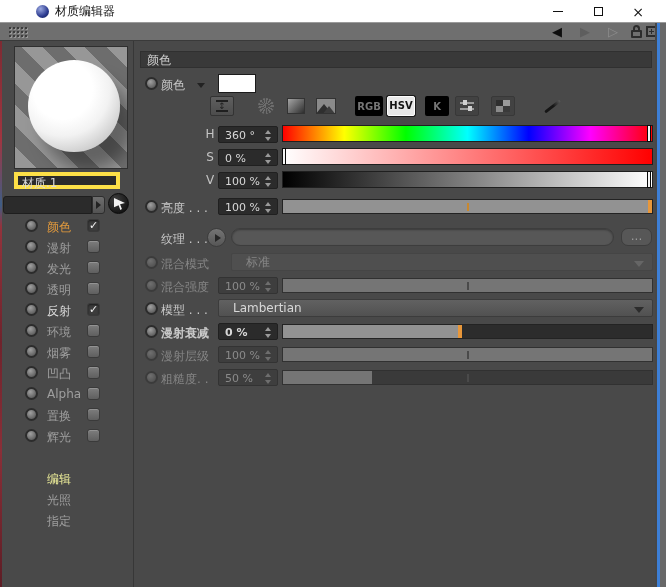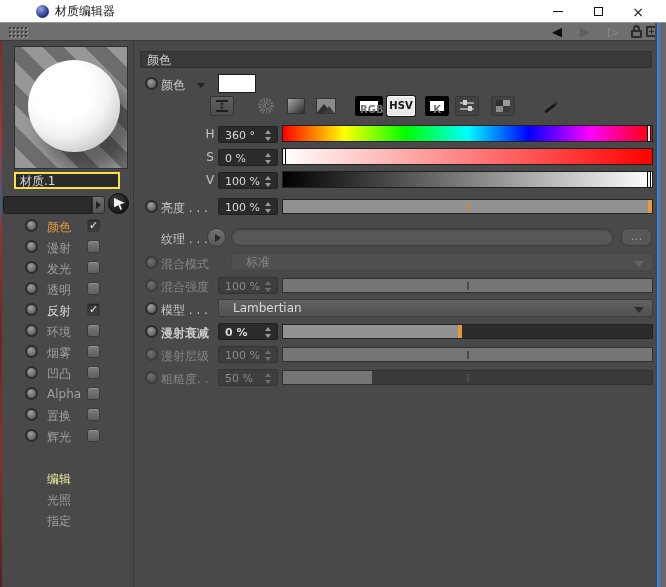--- a/index.html
+++ b/index.html
@@ -46,21 +46,21 @@
   #body { position:absolute; left:0; top:41px; width:666px; height:546px; background:#494949; }
   #left-panel { position:absolute; left:0; top:0; width:134px; height:546px; border-right:1px solid #373737; }
   #right-panel { position:absolute; left:135px; top:0; width:520px; height:546px; }
   
   #preview { position:absolute; left:14px; top:5px; width:114px; height:123px; border:1px solid #2f2f2f;
     background:repeating-linear-gradient(45deg,#979797 0 15px,#6d6d6d 15px 30px); overflow:hidden; }
   #sphere { position:absolute; left:13px; top:13px; width:92px; height:92px; border-radius:50%;
     background:radial-gradient(circle at 38% 32%, #ffffff 0 35%, #f2f2f2 55%, #c9c9c9 80%, #a8a8a8 100%);
     box-shadow:14px 18px 16px rgba(0,0,0,.35); }
   #name-field { position:absolute; left:14px; top:131px; width:106px; height:17px; background:#2b2b2b;
-    border:2px solid #fde047; color:#dadada; font-size:12px; padding:1px 4px; line-height:13px; }
+    border:4px solid #fde047; color:#dadada; font-size:12px; padding:1px 4px; line-height:13px; }
   #preset-combo { position:absolute; left:3px; top:155px; width:89px; height:18px; background:#2b2b2b;
     border:1px solid #1e1e1e; border-radius:3px 0 0 3px; }
   #preset-arrow-btn { position:absolute; left:92px; top:155px; width:13px; height:18px;
     background:linear-gradient(#6e6e6e,#535353); border:1px solid #2e2e2e; border-radius:0 3px 3px 0;
     display:flex; align-items:center; justify-content:center; }
   #preset-arrow-btn .tri-r { width:0; height:0; border-left:5px solid #222; border-top:4px solid transparent; border-bottom:4px solid transparent; }
   #pick-btn { position:absolute; left:108px; top:152px; width:21px; height:21px; border-radius:50%;
     background:radial-gradient(circle at 35% 30%, #3f3f3f, #151515 75%); border:1px solid #0b0b0b; }
   #pick-btn .cursor { position:absolute; left:5px; top:4px; width:11px; height:12px; background:#f2f2f2;
     clip-path:polygon(0 0, 100% 42%, 55% 52%, 72% 92%, 58% 100%, 42% 60%, 0 78%); }
@@ -105,21 +105,21 @@
   
   #color-row { top:33px; }
   #color-dd-arrow { position:absolute; left:62px; top:9px; width:0; height:0;
     border-left:4px solid transparent; border-right:4px solid transparent; border-top:5px solid #222; }
   #swatch { position:absolute; left:83px; top:0; width:38px; height:19px; background:#ffffff; border:1px solid #1c1c1c; }
   
   #icon-row { top:55px; height:22px; }
   .ibtn { position:absolute; top:0; width:24px; height:20px; background:#424242; border:1px solid #383838;
     border-radius:2px; display:flex; align-items:center; justify-content:center; }
   .ibtn.raised { background:linear-gradient(#5f5f5f,#4c4c4c); border-color:#333; }
-  .mode-btn { position:absolute; top:0; width:28px; height:20px; background:#ffffff; border:5px solid #000000;
+  .mode-btn { position:absolute; top:0; width:28px; height:20px; background:#000000; border:2px solid #000000;
     border-radius:2px; color:#767676; font-size:10px; font-weight:bold; text-align:center; line-height:18px; }
   .mode-btn.active { background:#e8e8e8; color:#141414; border:1px solid #fdfdfd; box-shadow:0 0 0 1px #1a1a1a; }
   #ico-expand { left:75px; }
   #ico-expand .g { width:12px; height:12px; border-top:2px solid #1f1f1f; border-bottom:2px solid #1f1f1f;
     display:flex; align-items:center; justify-content:center; color:#1f1f1f; font-size:9px; line-height:8px; }
   #ico-wheel { left:119px; background:none; border:none; }
   #ico-wheel .g { width:16px; height:16px; border-radius:50%; opacity:.55;
     background:repeating-conic-gradient(#8a8a8a 0 14deg, #4e4e4e 14deg 28deg); }
   #ico-gradient { left:149px; background:none; border:none; }
   #ico-gradient .g { width:18px; height:16px; background:linear-gradient(135deg,#a5a5a5,#2e2e2e); border:1px solid #333; }

